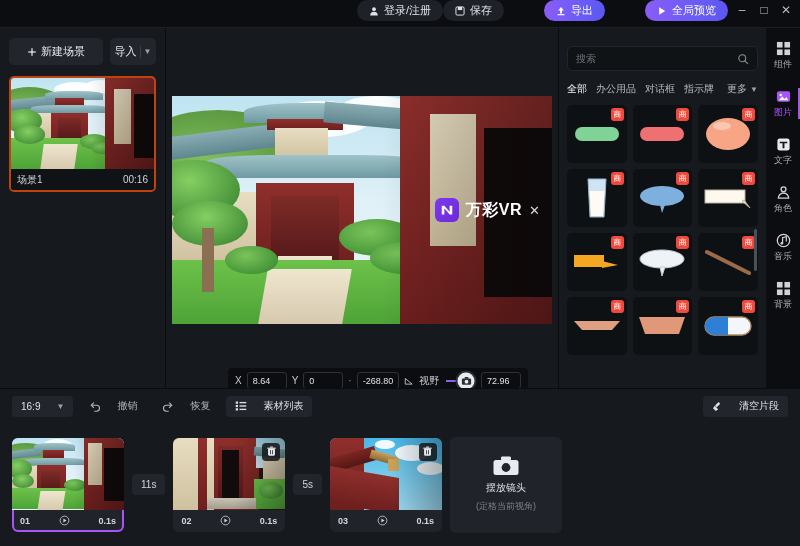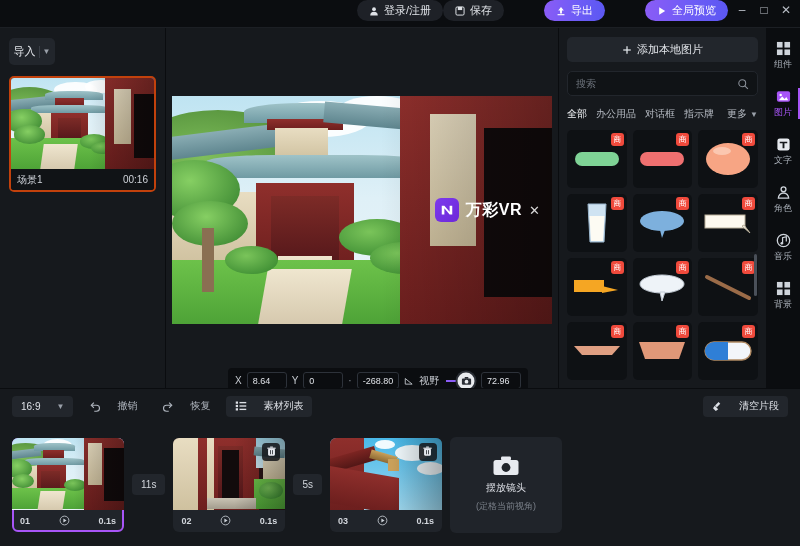--- a/index.html
+++ b/index.html
@@ -314,20 +314,27 @@
       <div class="wbtns">
         <div class="wbtn">–</div>
         <div class="wbtn">□</div>
         <div class="wbtn">✕</div>
       </div>
     </div>
   </div>
 
   <div class="scene-panel">
     <div class="scene-top">
+      <div class="new-scene">
+        <svg width="10" height="10" viewBox="0 0 16 16">
+          <rect x="7" y="2" width="2" height="12" fill="#e4e7ec"></rect>
+            <rect x="2" y="7" width="12" height="2" fill="#e4e7ec"></rect>
+        </svg>
+        <span>新建场景</span>
+      </div>
       <div class="import-btn">
         <span>导入</span>
         <span class="imp-div"></span>
         <span class="chev">▼</span>
       </div>
     </div>
 
     <div class="scene-card">
       <div class="scene-thumb">
         <div class="art">
@@ -422,27 +429,20 @@
             <rect x="5" y="0.5" width="6" height="3" rx="1" fill="#2b2f36"></rect>
             <circle cx="8" cy="8" r="3" fill="#e9ebee"></circle>
           </svg>
         </span>
       </span>
       <span class="vb-field">72.96</span>
     </div>
   </div>
 
   <div class="asset-panel">
-    <div class="add-local">
-      <svg width="10" height="10" viewBox="0 0 16 16">
-        <rect x="7" y="2" width="2" height="12" fill="#e3e6eb"></rect>
-          <rect x="2" y="7" width="12" height="2" fill="#e3e6eb"></rect>
-      </svg>
-      <span>添加本地图片</span>
-    </div>
 
     <div class="search-box">
       <span class="search-ph">搜索</span>
       <svg width="12" height="12" viewBox="0 0 16 16">
         <circle cx="7" cy="7" r="4.6" fill="none" stroke="#8b919a" stroke-width="1.4"></circle>
         <path d="M10.4 10.4 14.5 14.5" stroke="#8b919a" stroke-width="1.4"></path>
       </svg>
     </div>
 
     <div class="tabs">

